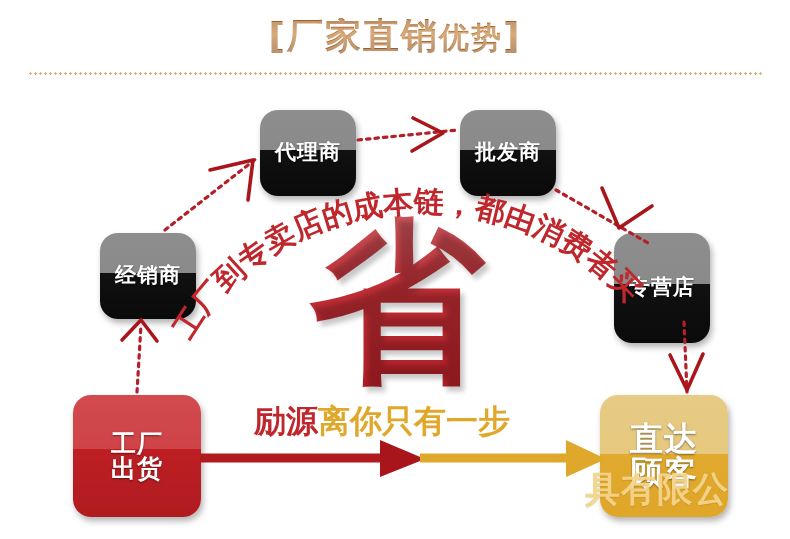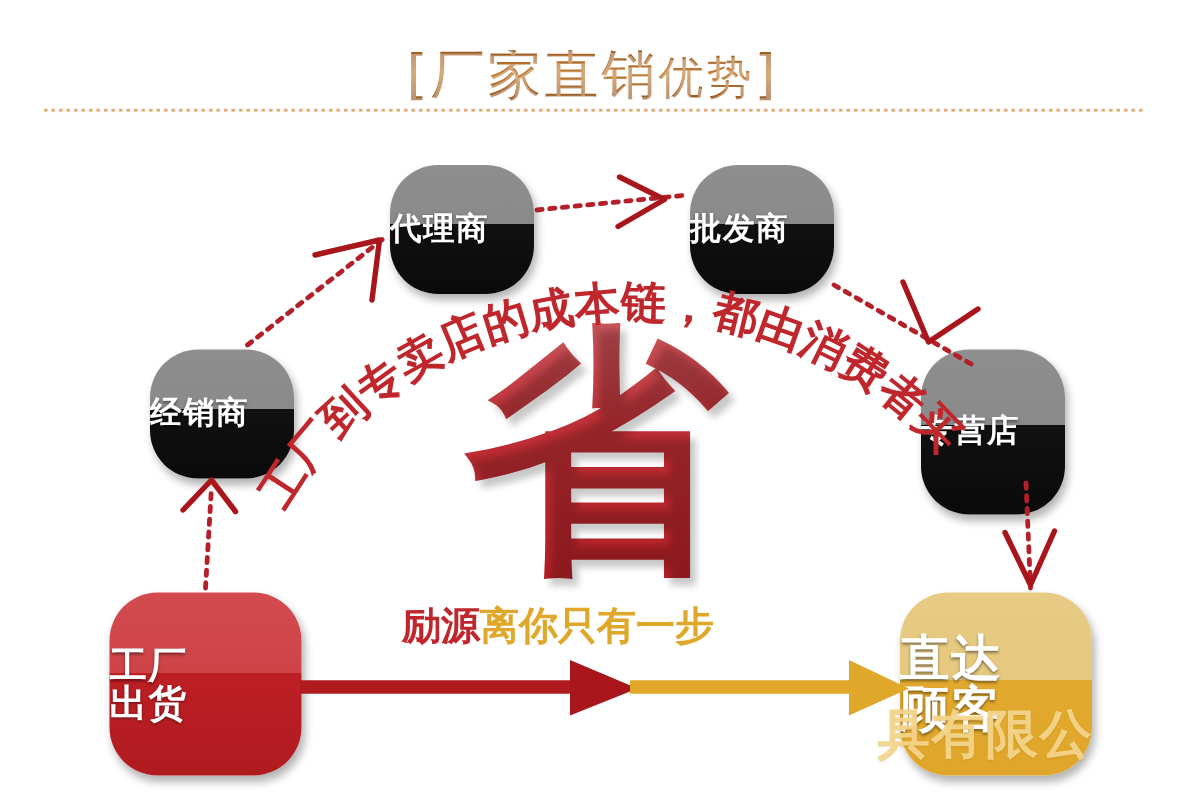--- a/index.html
+++ b/index.html
@@ -24,55 +24,55 @@
     position: absolute;
     left: 0;
     top: 18px;
     width: 790px;
     text-align: center;
     pointer-events: none;
   }
   #title {
     display: inline-block;
     font-size: 36px;
-    font-weight: normal;
+    font-weight: bold;
     letter-spacing: 2px;
     line-height: 1;
     color: #b5702a;
     background: linear-gradient(180deg, #9c5a22 0%, #c07d35 45%, #a9682a 70%, #8f5520 100%);
     -webkit-background-clip: text;
     background-clip: text;
     -webkit-text-fill-color: transparent;
     text-shadow: 0 1px 0 rgba(255,255,255,.35);
-    margin-top: 15px;
   }
   #title .hl {
     font-size: 30px;
   }
 
   #divider {
     position: absolute;
     left: 28px;
     top: 72px;
     width: 736px;
     height: 3px;
     background-image: radial-gradient(circle, #e0a870 0 1.1px, transparent 1.3px);
     background-size: 5px 3px;
     background-repeat: repeat-x;
     opacity: .95;
   }
 
   
   .node {
     position: absolute;
-    border-radius: 32px;
+    border-radius: 18px;
     box-shadow: 2px 4px 6px rgba(0,0,0,.30);
     overflow: hidden;
     display: flex;
     align-items: center;
+    justify-content: center;
   }
   .node .lbl {
     position: relative;
     z-index: 3;
     color: #ffffff;
     font-weight: bold;
     line-height: 1.02;
     text-align: center;
     text-shadow: 0 1px 2px rgba(0,0,0,.45);
     letter-spacing: 1px;
@@ -147,23 +147,23 @@
     background-clip: text;
     -webkit-text-fill-color: transparent;
     text-shadow: 4px 5px 5px rgba(0,0,0,.22);
     z-index: 2;
     pointer-events: none;
   }
 
   
   #slogan {
     position: absolute;
-    left: 268px;
+    left: 254px;
     top: 405px;
-    font-size: 26px;
+    font-size: 32px;
     font-weight: bold;
     line-height: 1;
     white-space: nowrap;
     z-index: 6;
   }
   #slogan .a { color: #c0272d; }
   #slogan .b { color: #e0a82b; }
 </style>
 </head>
 <body>

